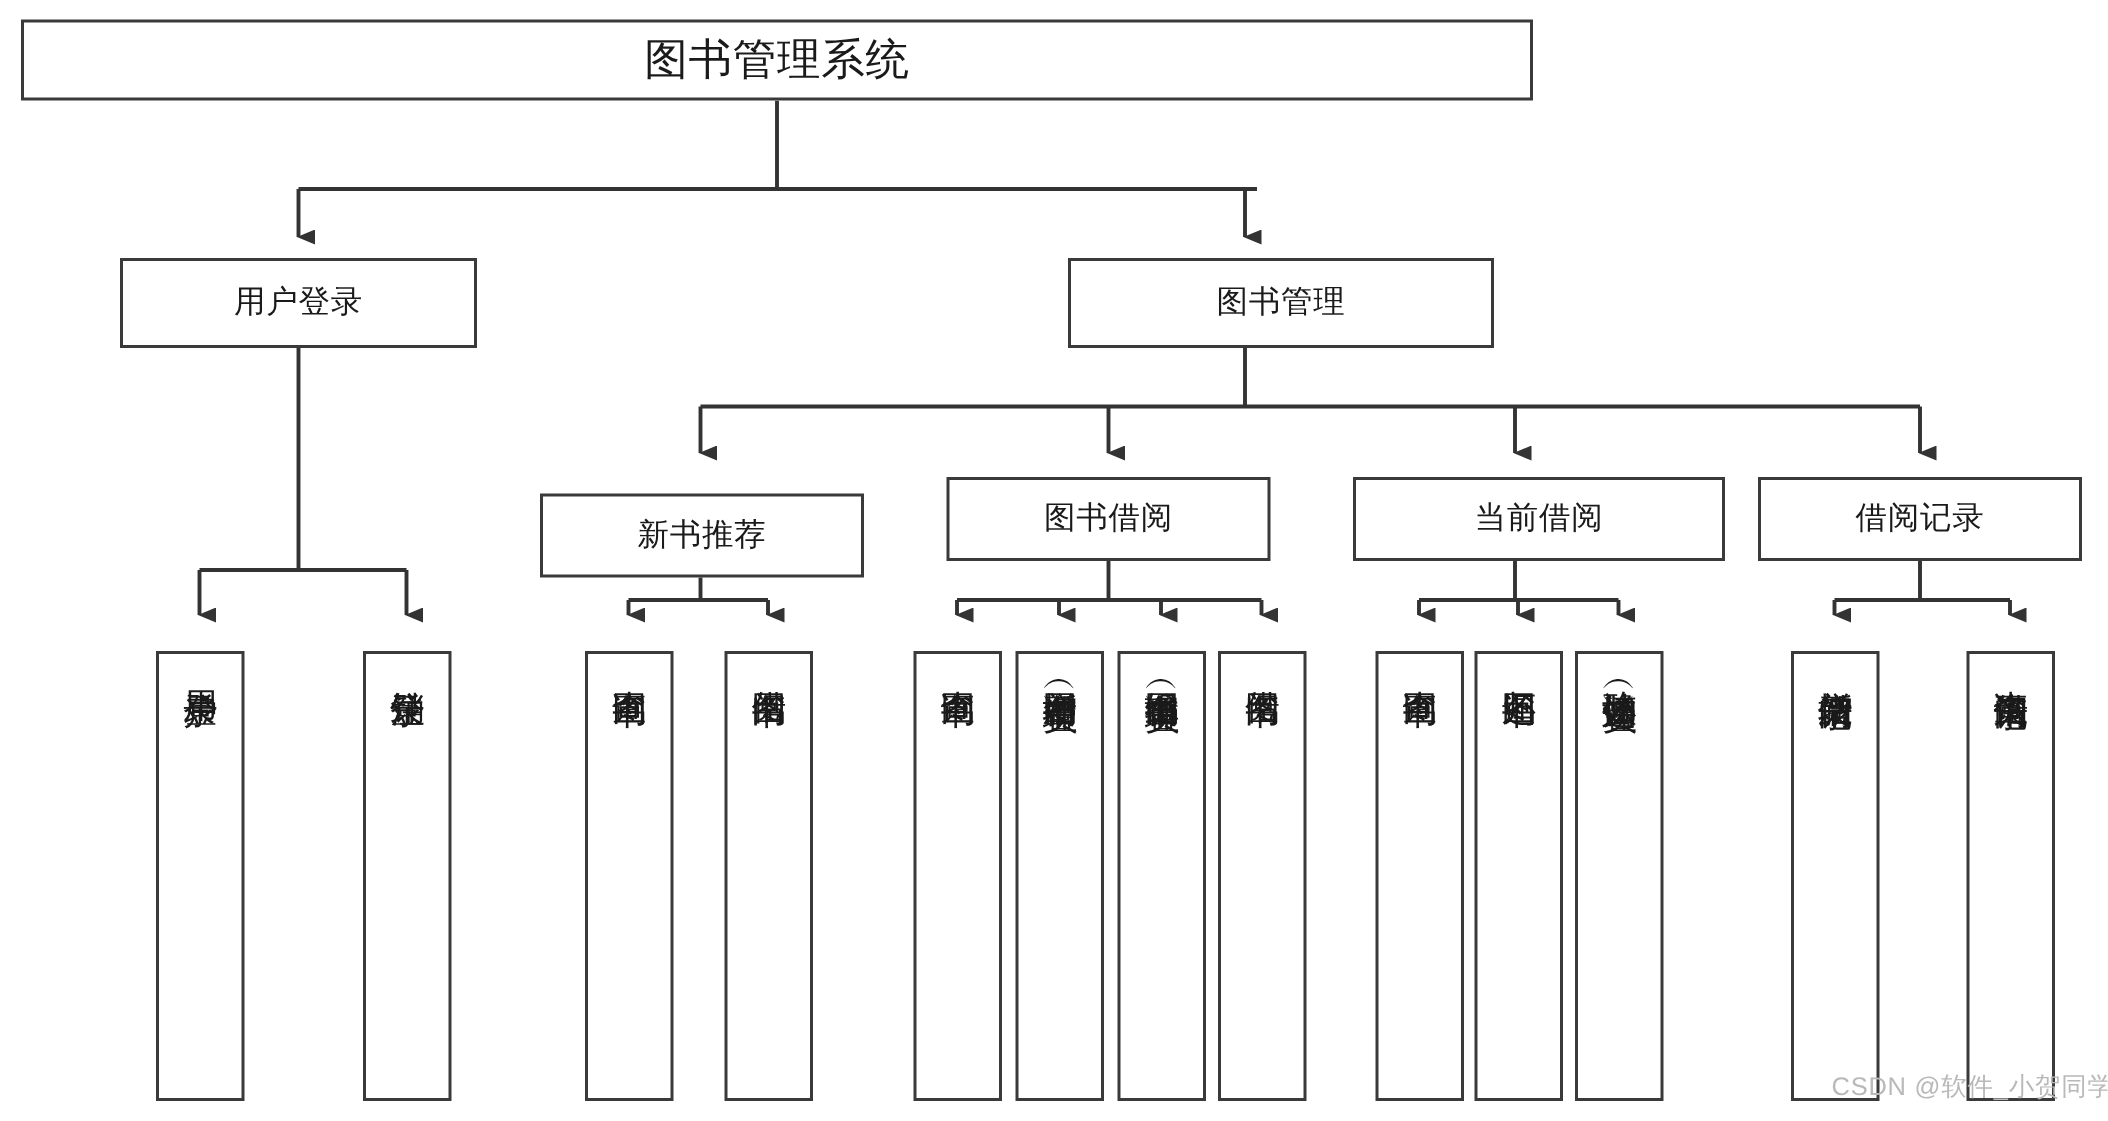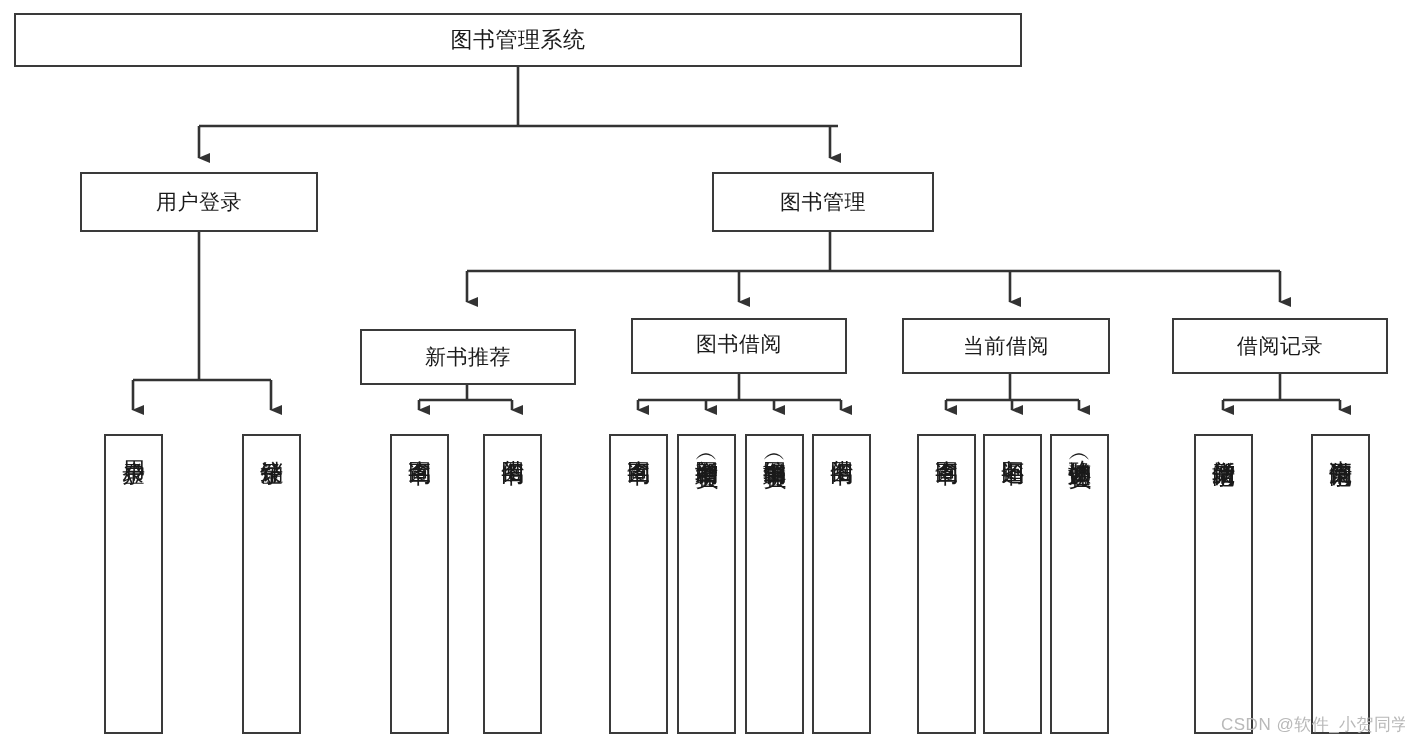--- a/index.html
+++ b/index.html
@@ -21,21 +21,21 @@
     color:#1a1a1a;
   }
   .node .lbl{
     display:block;
     text-align:center;
     line-height:1.12;
     letter-spacing:0.5px;
   }
   
   .h-node .lbl{font-size:21px;}
-  .root .lbl{font-size:22px;}
+  .root .lbl{font-size:29px;}
   
   .v-node{padding:6px 0;align-items:flex-start;}
   .v-node .lbl{
     writing-mode:vertical-rl;
     text-orientation:upright;
     font-size:23px;
     line-height:1.02;
     letter-spacing:1px;
     margin:0 auto;
   }
@@ -103,31 +103,31 @@
     </g>
   </svg>
 
   <div class="node h-node root" style="left:14px;top:13px;width:1008px;height:54px;">
     <span class="lbl">图书管理系统</span>
   </div>
 
   <div class="node h-node" style="left:80px;top:172px;width:238px;height:60px;">
     <span class="lbl">用户登录</span>
   </div>
-  <div class="node h-node" style="left:712px;top:172px;width:222px;height:60px;">
+  <div class="node h-node" style="left:712px;top:172px;width:284px;height:60px;">
     <span class="lbl">图书管理</span>
   </div>
 
   <div class="node h-node" style="left:360px;top:329px;width:216px;height:56px;">
     <span class="lbl">新书推荐</span>
   </div>
-  <div class="node h-node" style="left:631px;top:318px;width:216px;height:56px;font-family:Liberation Mono, monospace;">
+  <div class="node h-node" style="left:631px;top:318px;width:216px;height:56px;">
     <span class="lbl">图书借阅</span>
   </div>
-  <div class="node h-node" style="left:902px;top:318px;width:208px;height:56px;">
+  <div class="node h-node" style="left:902px;top:318px;width:248px;height:56px;">
     <span class="lbl">当前借阅</span>
   </div>
   <div class="node h-node" style="left:1172px;top:318px;width:216px;height:56px;">
     <span class="lbl">借阅记录</span>
   </div>
 
   <div class="node v-node" style="left:104px;top:434px;width:59px;height:300px;">
     <span class="lbl">用户登录</span>
   </div>
   <div class="node v-node" style="left:242px;top:434px;width:59px;height:300px;">

